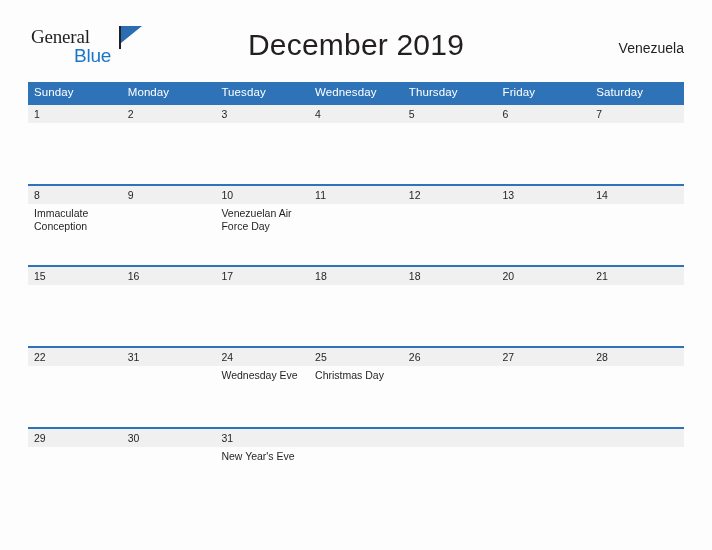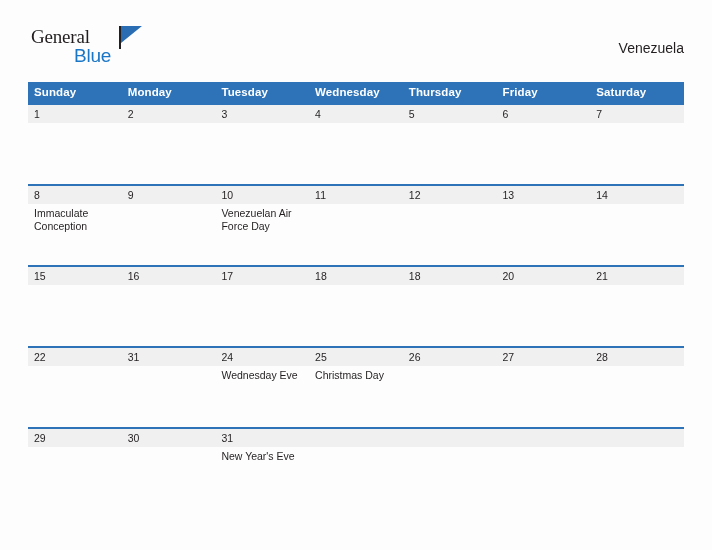--- a/index.html
+++ b/index.html
@@ -100,21 +100,21 @@
     margin: 6px 28px 0 28px;
     width: 656px;
     border-collapse: collapse;
     table-layout: fixed;
   }
 
   .calendar thead th {
     background: #2e73b8;
     color: #ffffff;
     font-size: 11.5px;
-    font-weight: bold;
+    font-weight: normal;
     text-align: left;
     padding: 4px 0 5px 6px;
     height: 11px;
     letter-spacing: 0.1px;
   }
 
   .weekrow {
     height: 81px;
   }
   .weekrow td {
@@ -146,20 +146,21 @@
 
   <div class="header">
 
     <div class="logo">
       <span class="logo-general">General</span>
       <span class="logo-flagpole"></span>
       <span class="logo-flag"></span>
       <span class="logo-blue">Blue</span>
     </div>
 
+    <div class="month-title">December 2019</div>
 
     <div class="region">Venezuela</div>
   </div>
 
   <table class="calendar">
     <thead>
       <tr>
         <th>Sunday</th>
         <th>Monday</th>
         <th>Tuesday</th>

